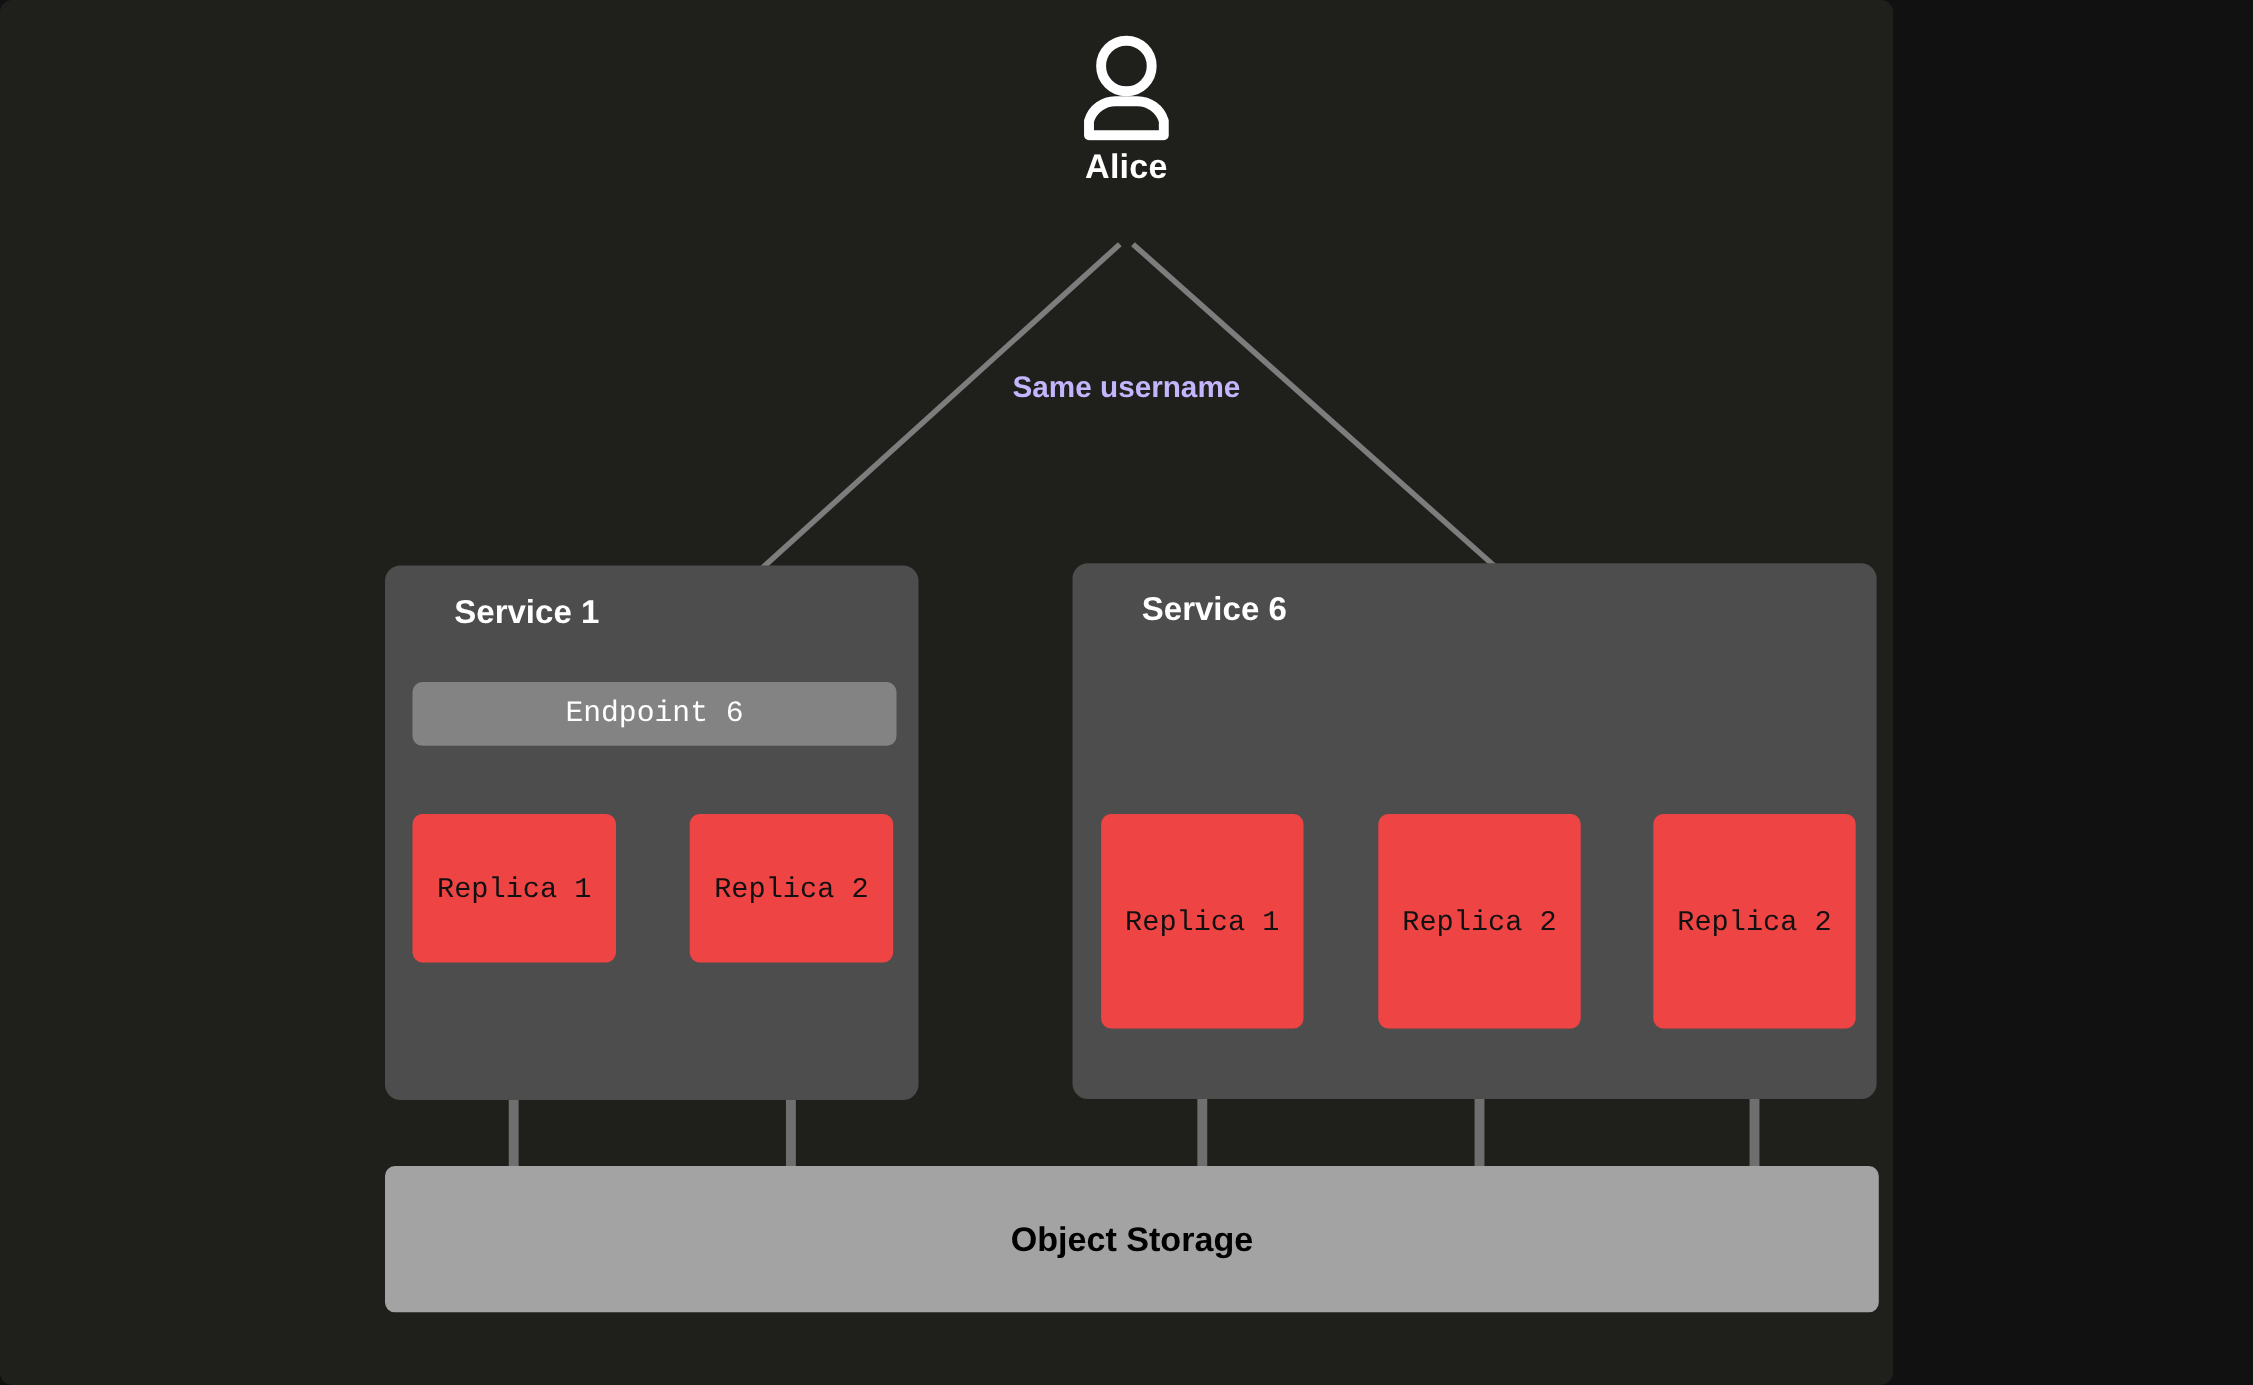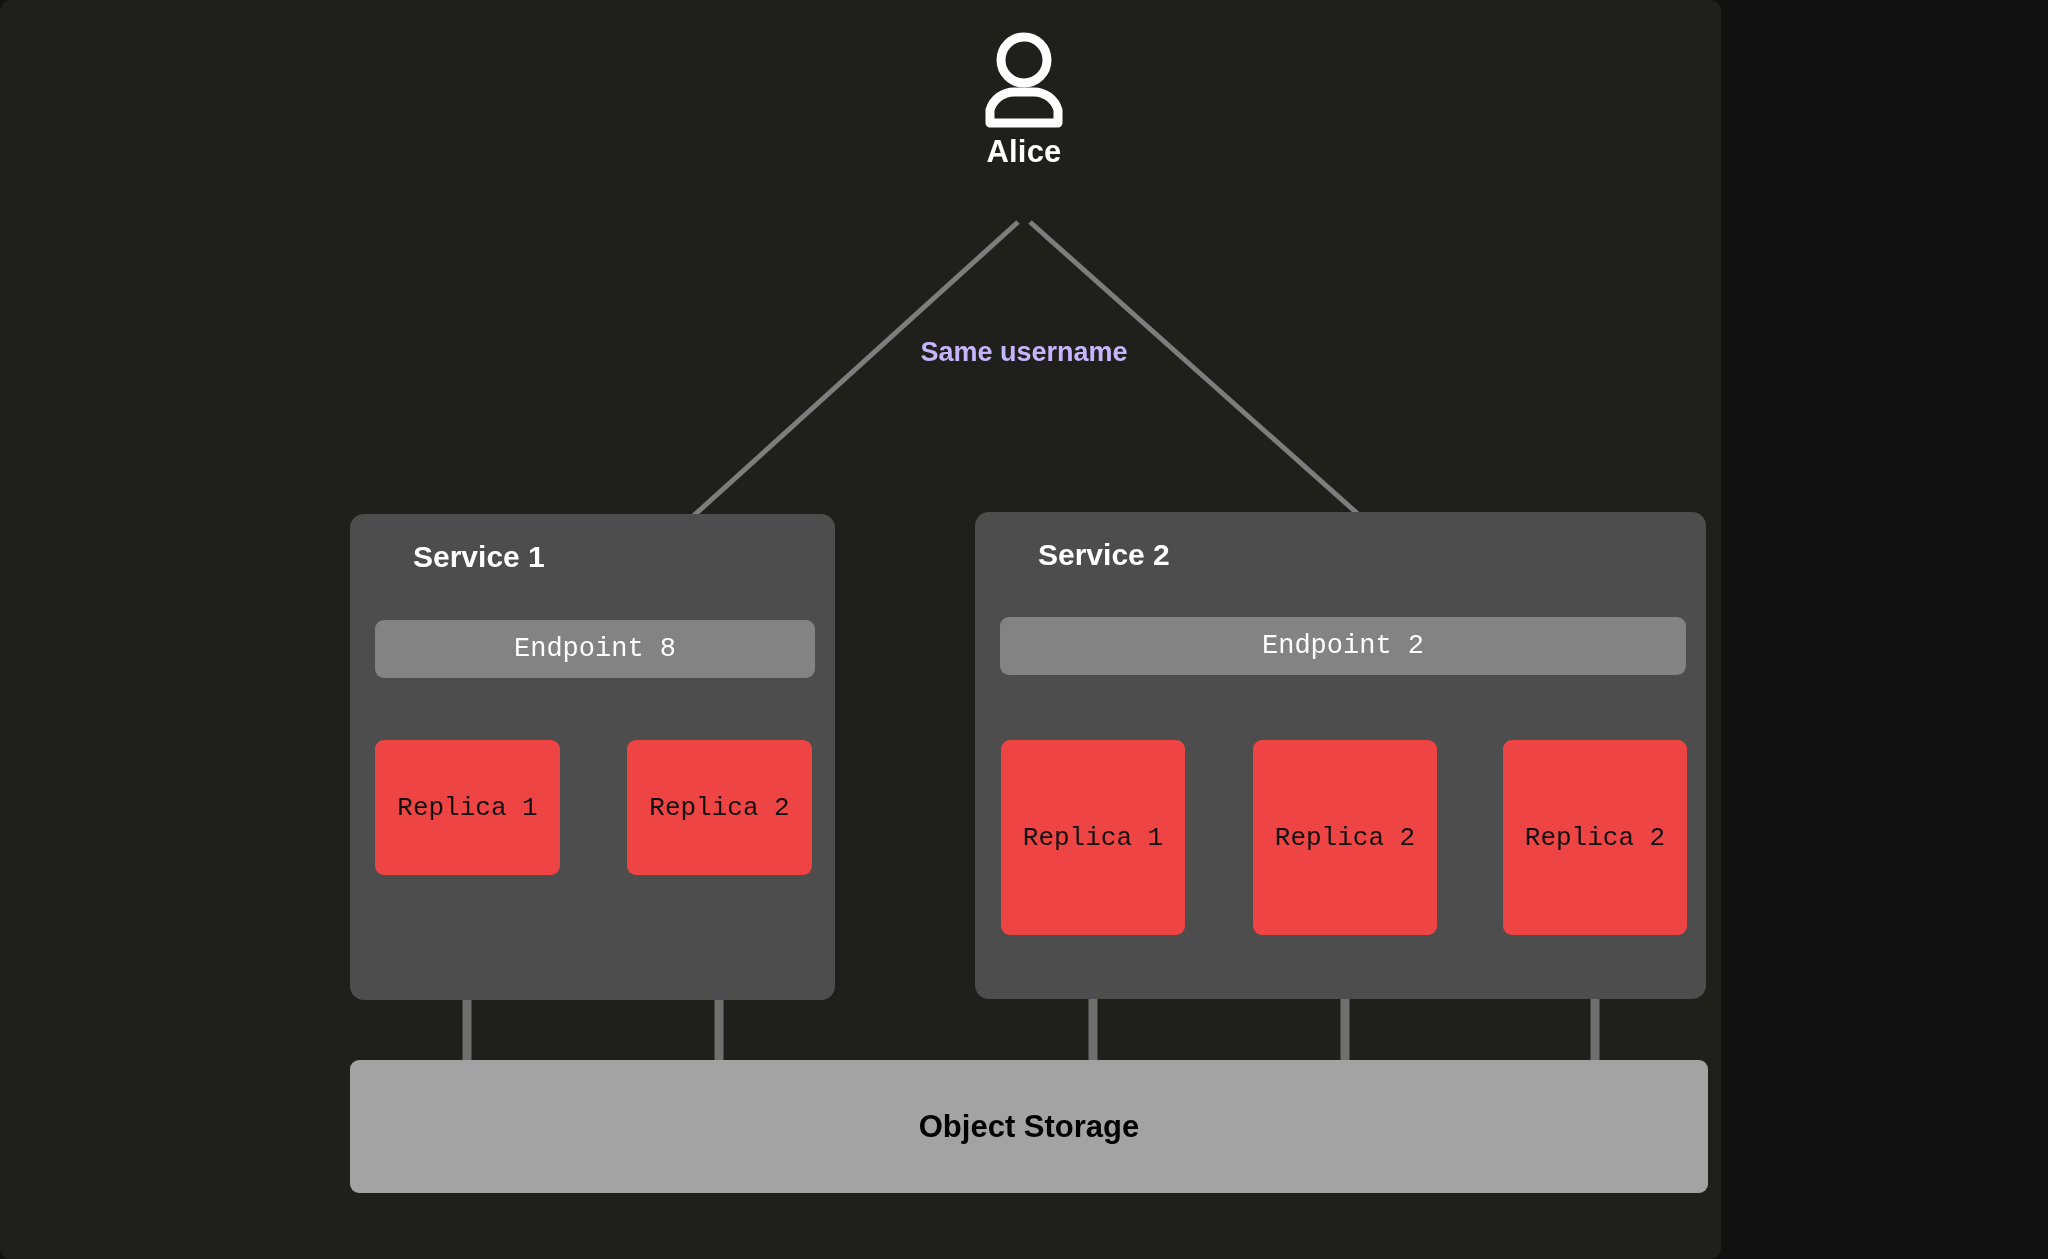--- a/index.html
+++ b/index.html
@@ -79,28 +79,27 @@
     <div id="user-label">Alice</div>
   </div>
 
   <div id="edge-note">
     <div>Same username</div>
   </div>
 
   <div id="service-1" class="service-panel">
     <div class="service-title">Service 1</div>
   </div>
-  <div id="endpoint-1" class="endpoint mono">Endpoint 8</div>
+  <div id="endpoint-1" class="endpoint mono">Endpoint 6</div>
   <div id="s1-r1" class="replica mono">Replica 1</div>
   <div id="s1-r2" class="replica mono">Replica 2</div>
 
   <div id="service-2" class="service-panel">
-    <div class="service-title">Service 2</div>
+    <div class="service-title">Service 6</div>
   </div>
-  <div id="endpoint-2" class="endpoint mono">Endpoint 2</div>
   <div id="s2-r1" class="replica mono">Replica 1</div>
   <div id="s2-r2" class="replica mono">Replica 2</div>
   <div id="s2-r3" class="replica mono">Replica 2</div>
 
   <div id="storage-bar">
     <span id="storage-label">Object Storage</span>
   </div>
 
 </div>
 

